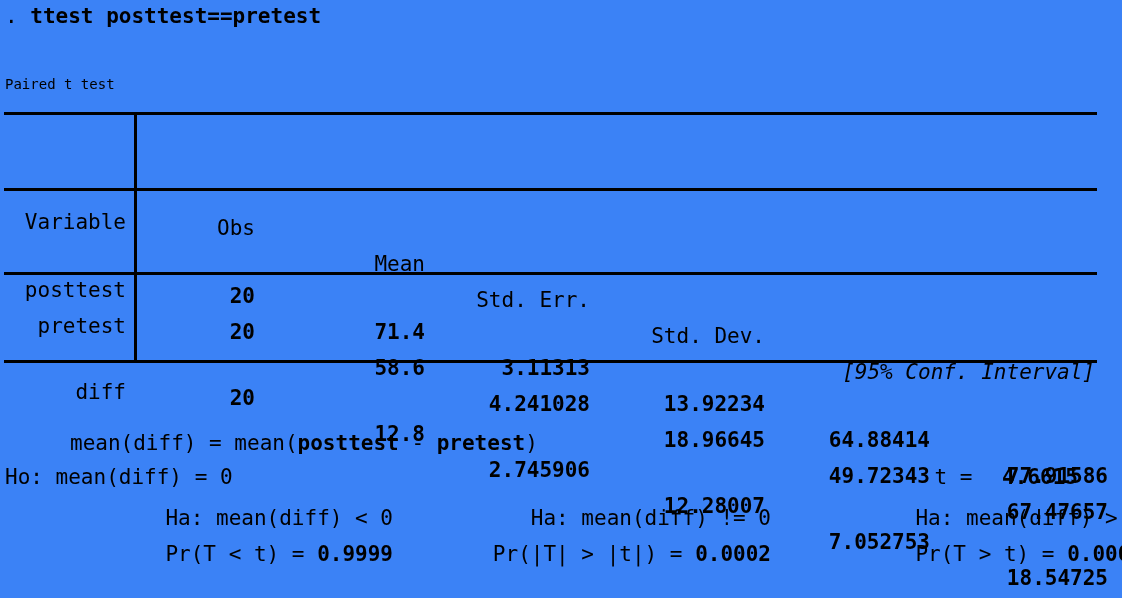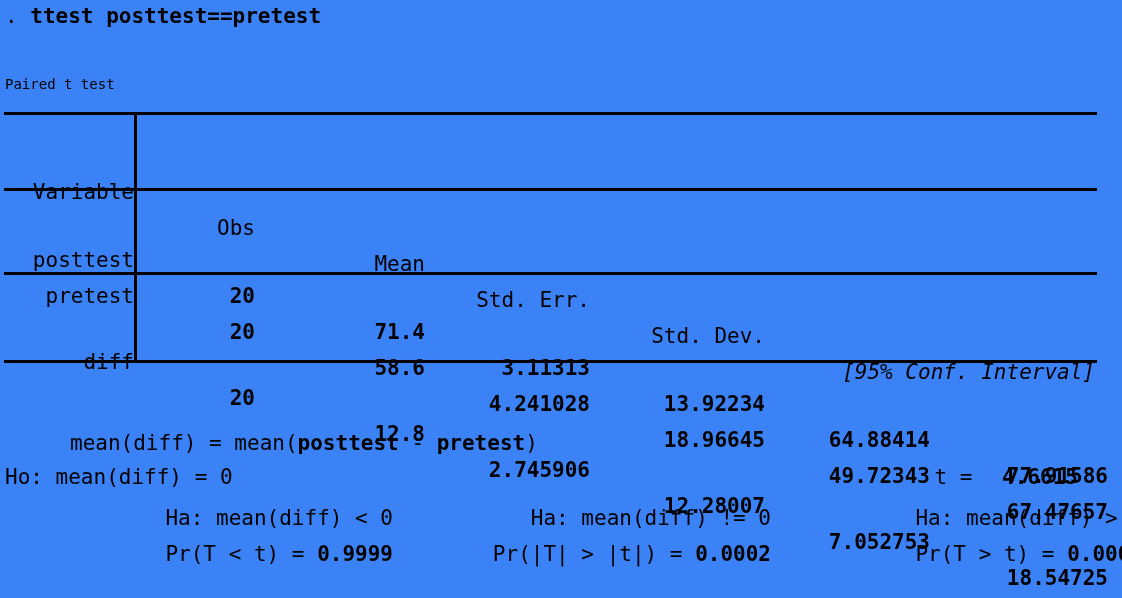--- a/index.html
+++ b/index.html
@@ -93,21 +93,21 @@
   .trow-header { top: 26px; }
   .trow-r0     { top: 94px; }
   .trow-r1     { top: 130px; }
   .trow-diff   { top: 196px; }
 
   .cell {
     position: absolute;
     text-align: right;
     white-space: pre;
   }
-  .cell-var  { left: 16px;   width: 118px; }
+  .cell-var  { left: 8px;   width: 118px; margin-top: 30px; }
   .cell-obs  { left: 150px; width: 105px; }
   .cell-mean { left: 260px; width: 165px; }
   .cell-se   { left: 430px; width: 160px; }
   .cell-sd   { left: 600px; width: 165px; }
   .cell-lo   { left: 770px; width: 160px; }
   .cell-hi   { left: 948px; width: 160px; }
 
   .cell-ci-header {
     left: 770px;
     width: 325px;

